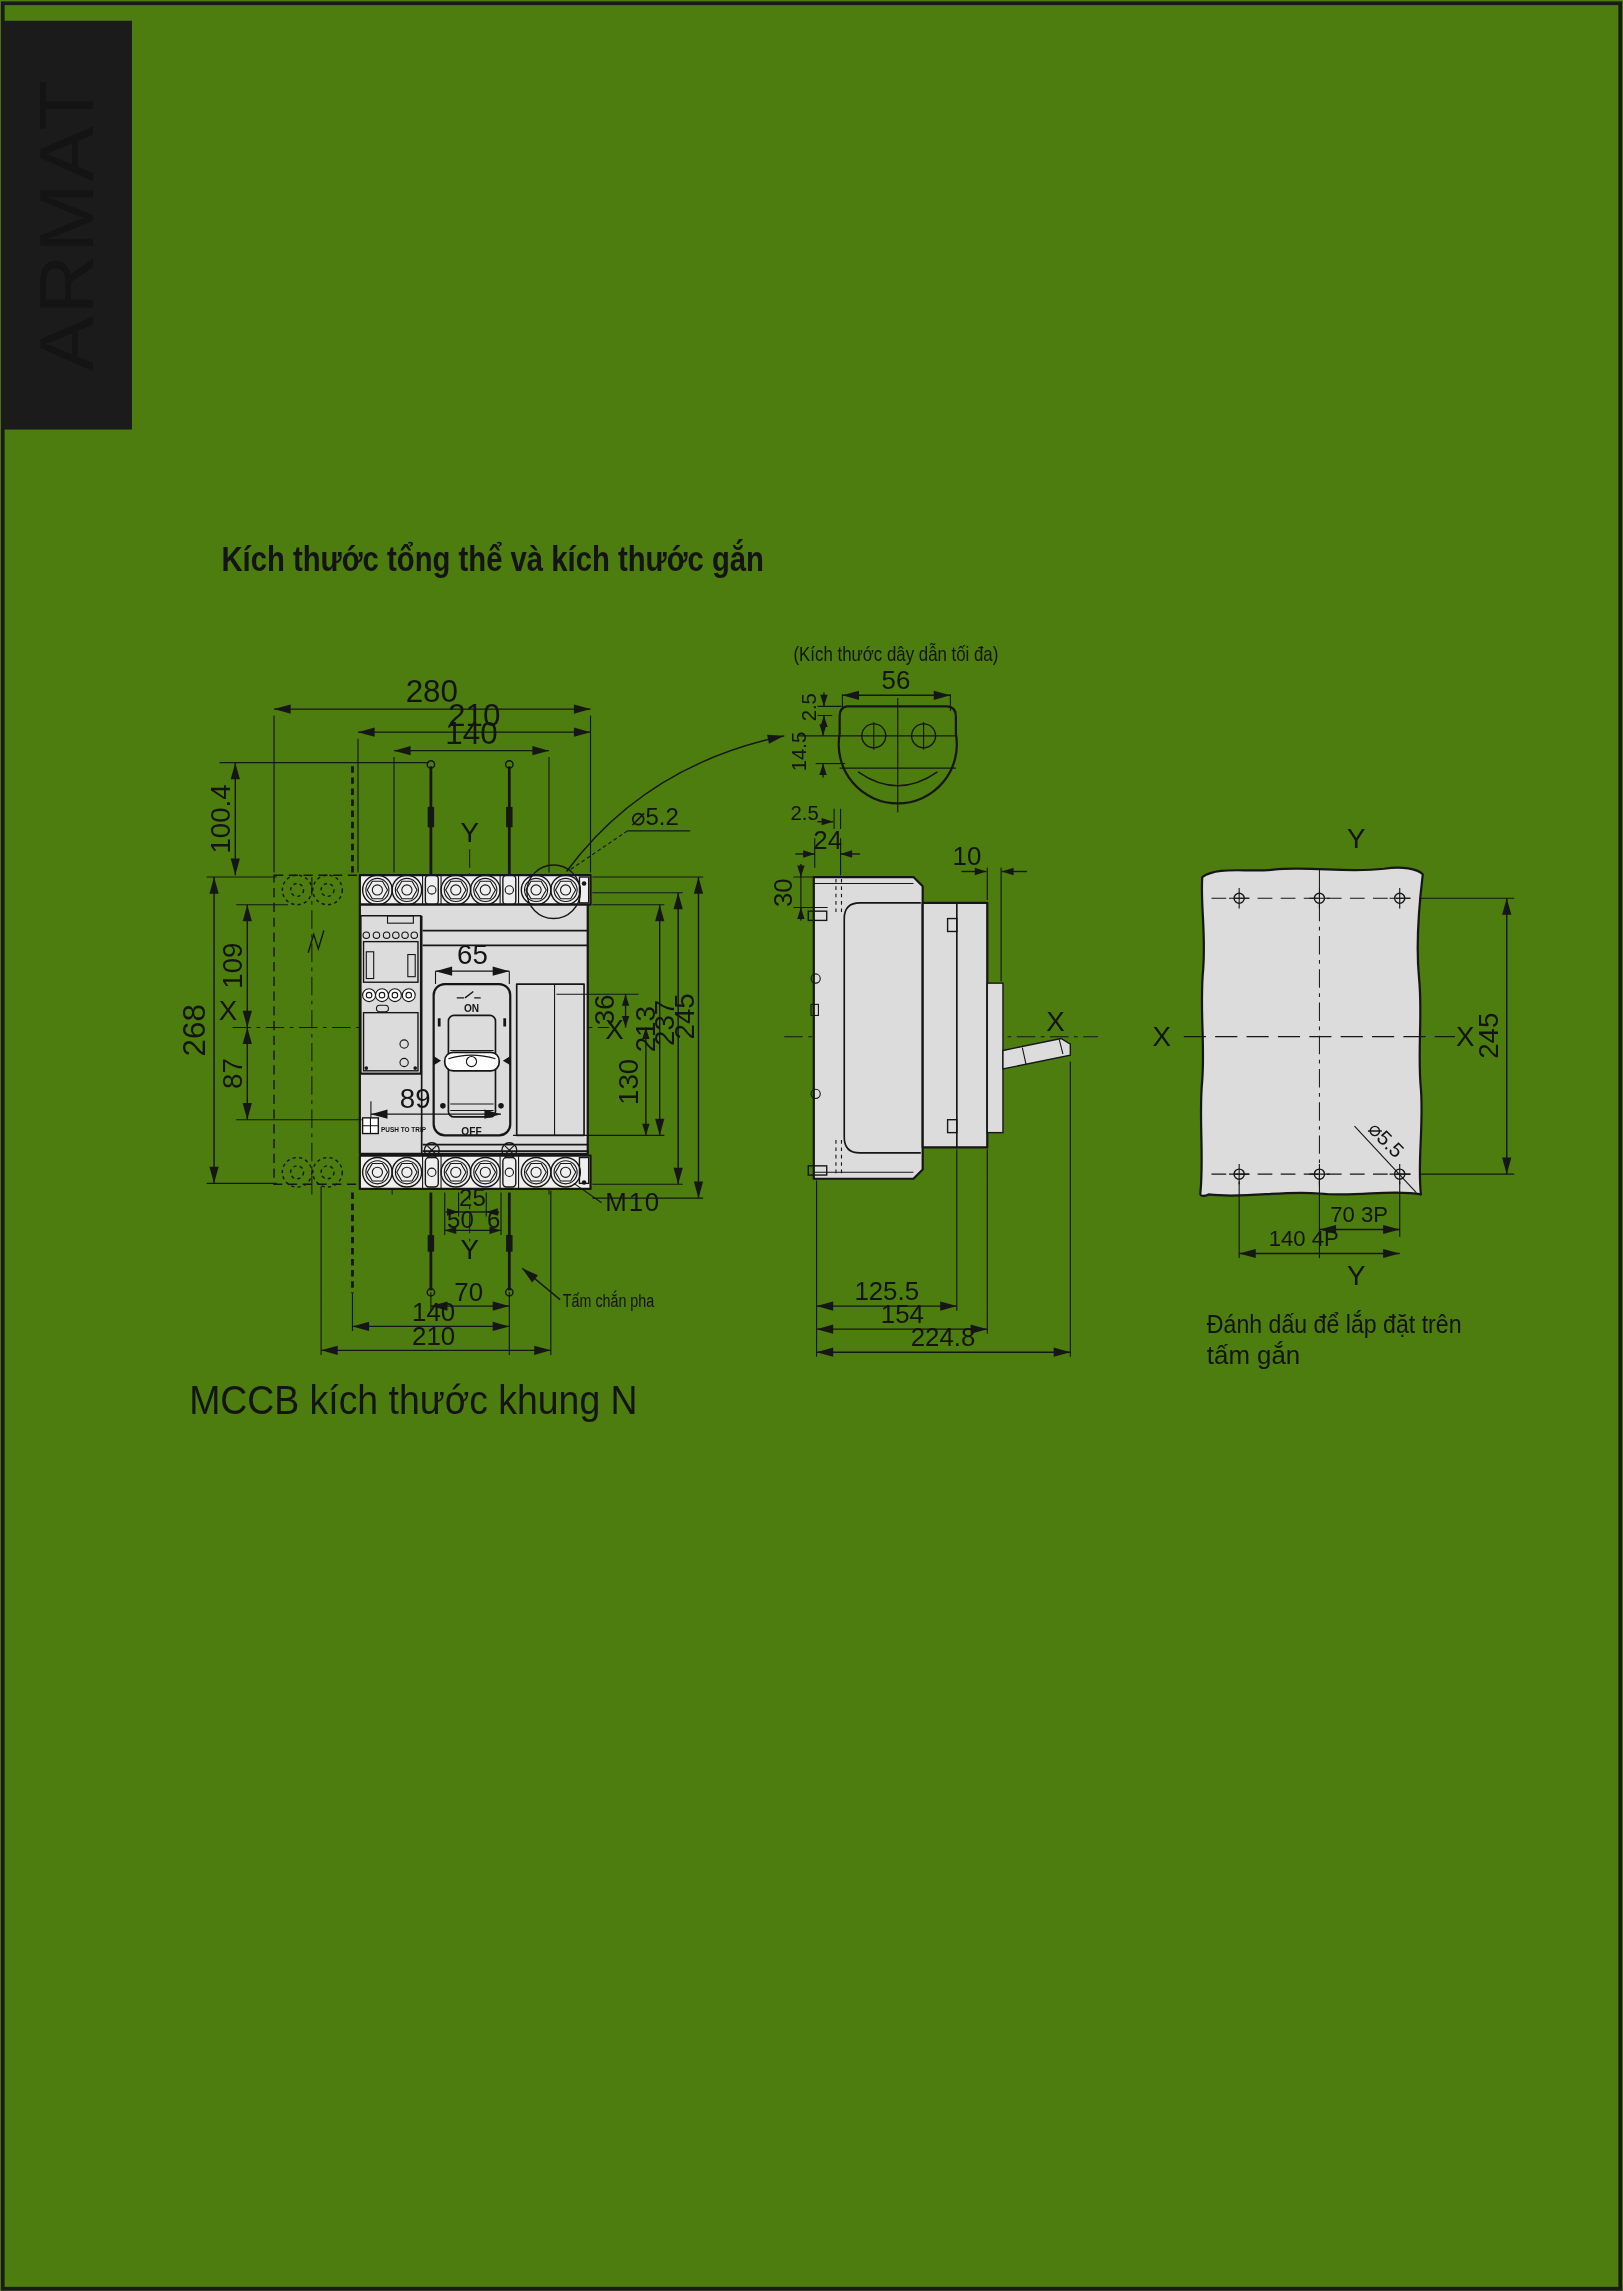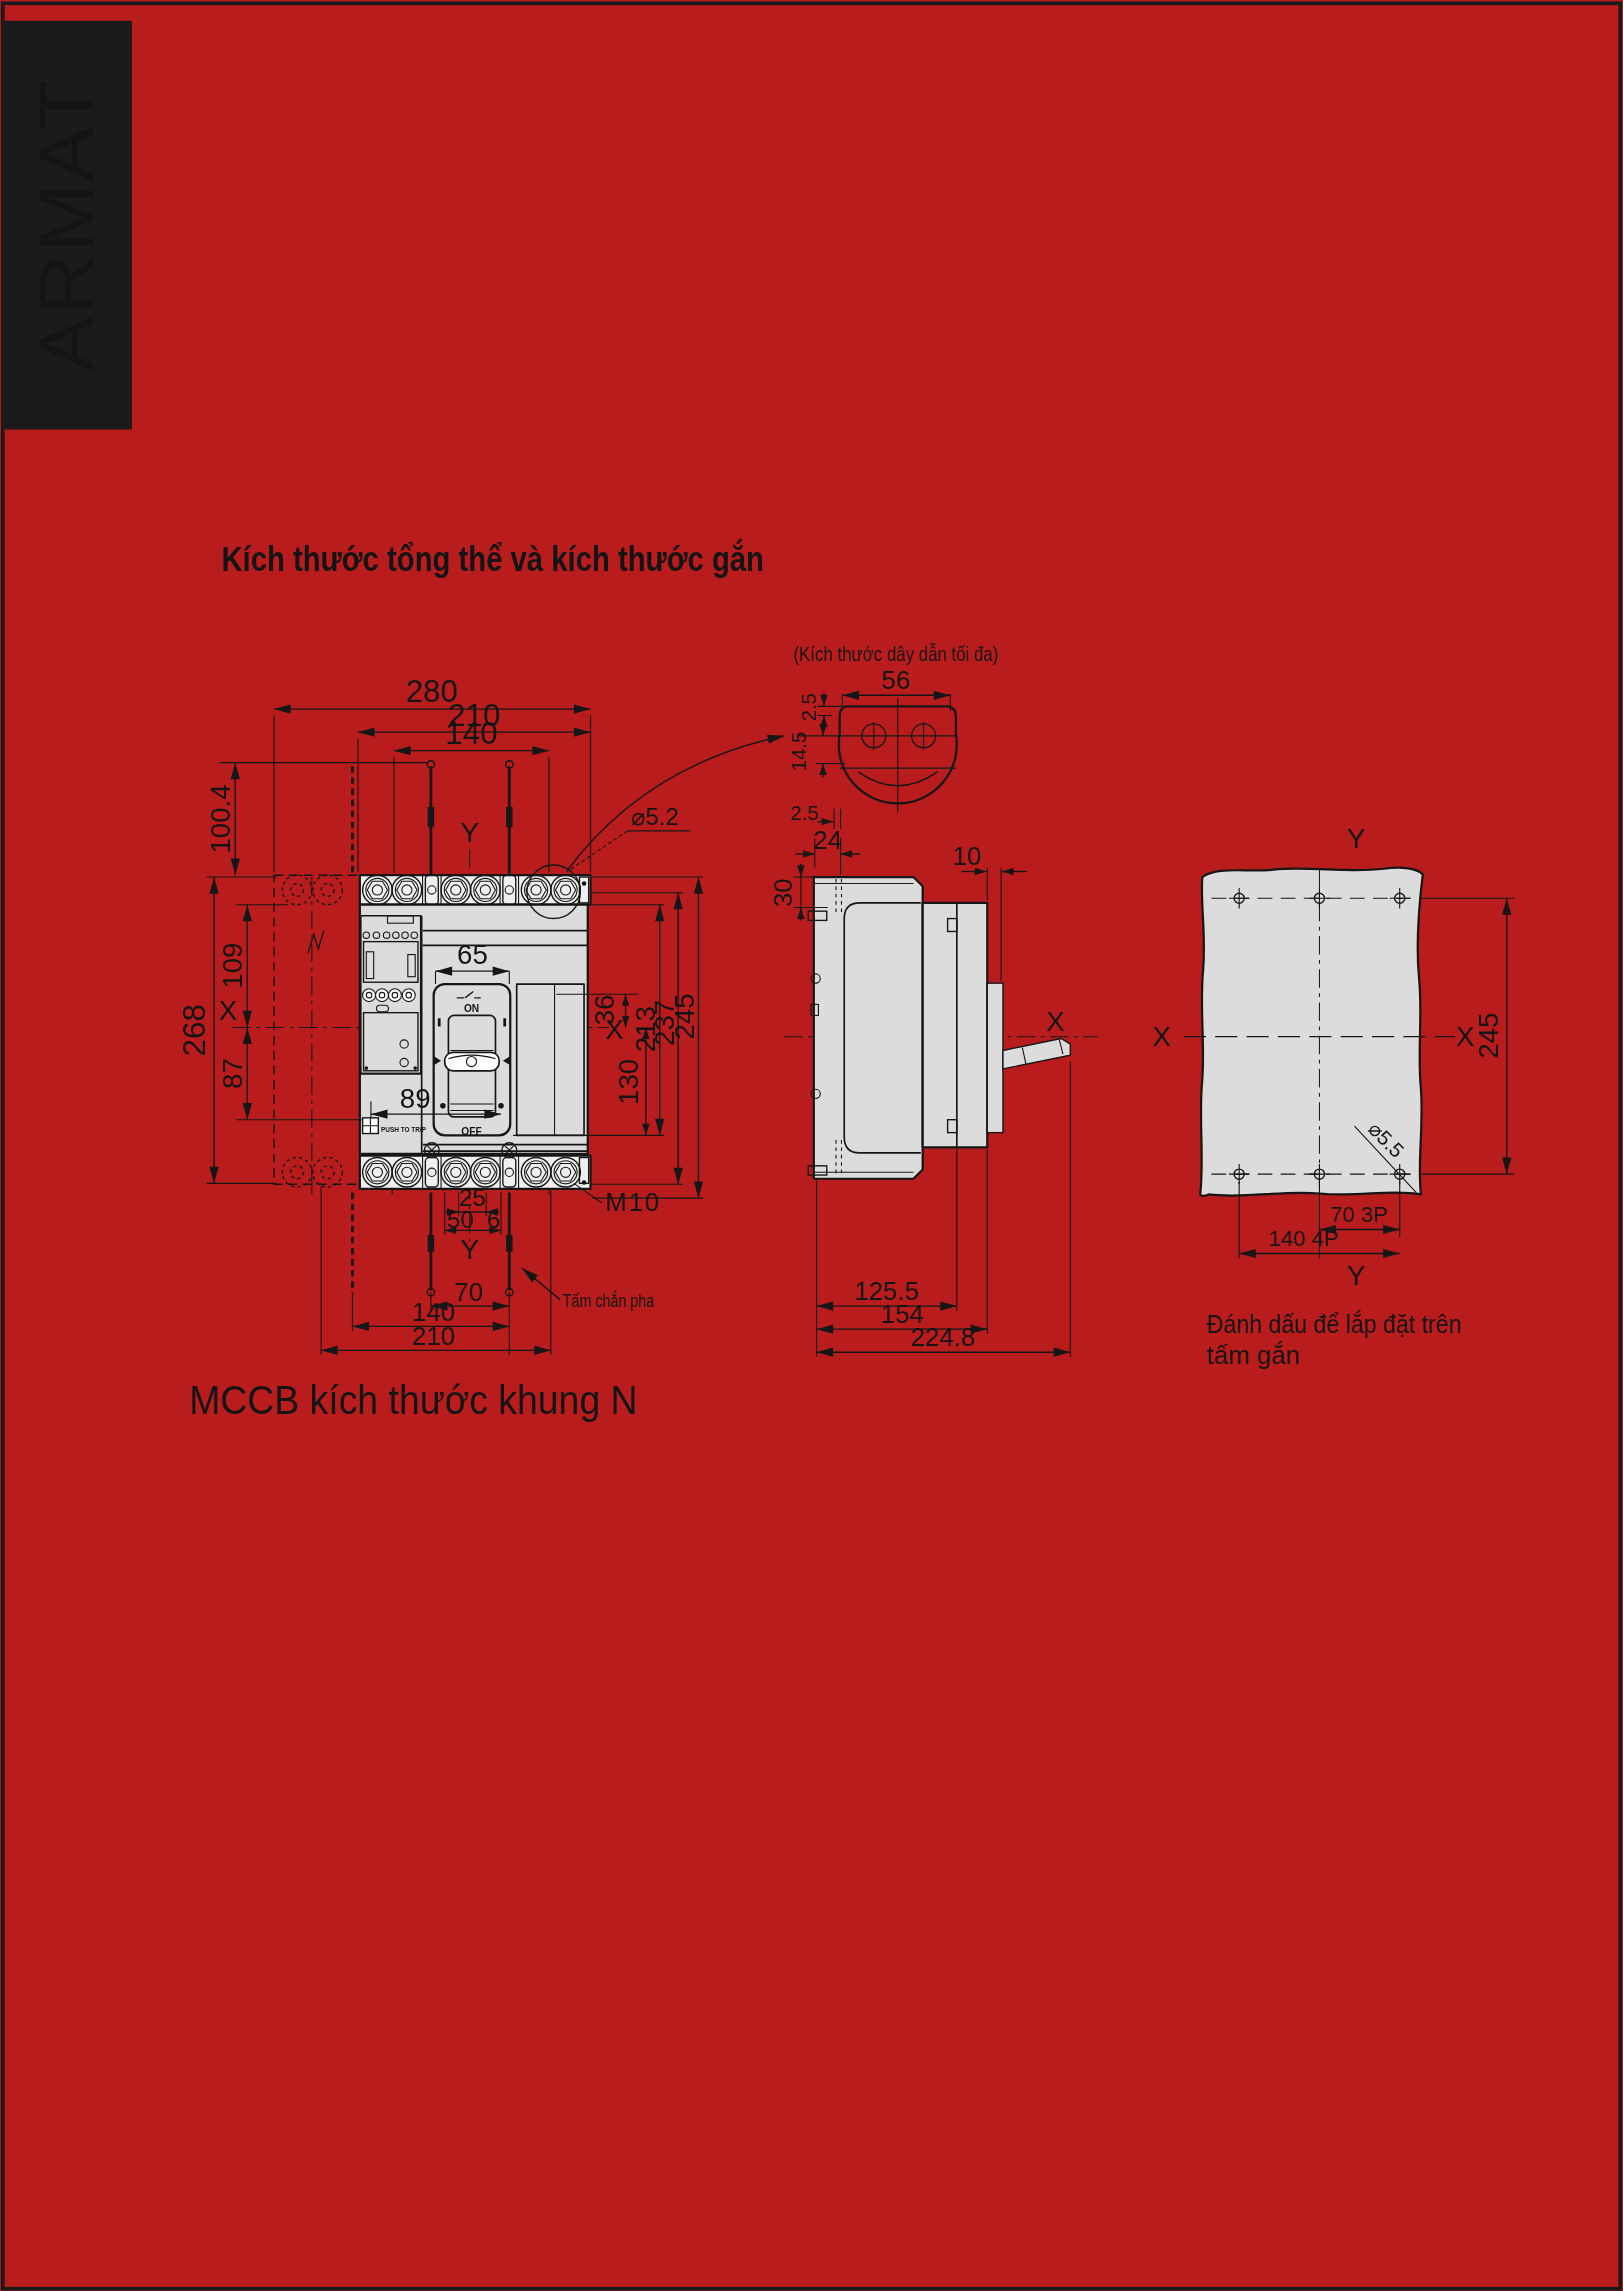--- a/index.html
+++ b/index.html
@@ -1,16 +1,16 @@
 <!DOCTYPE html>
 <html style="font-size:14.8px"><head>
 <meta charset="utf-8">
 <style>
   html,body{margin:0;padding:0;background:#ffffff;}
-  .page{position:relative;width:1623px;height:2292px;background:#b91c1c;}
+  .page{position:relative;width:1623px;height:2292px;background:#4d7c0f;}
   svg{position:absolute;left:0;top:0;}
   text{font-family:"Liberation Sans","DejaVu Sans",sans-serif;fill:#141414;}
   .ol{fill:none;stroke:#161616;stroke-width:2.4;stroke-linejoin:round;stroke-linecap:round;}
   .ol18{fill:none;stroke:#161616;stroke-width:1.8;stroke-linejoin:round;}
   .ol15{fill:none;stroke:#161616;stroke-width:1.5;}
   .thin{fill:none;stroke:#161616;stroke-width:1.2;}
   .dim{fill:none;stroke:#161616;stroke-width:1.5;}
   .cl{fill:none;stroke:#161616;stroke-width:1.1;stroke-dasharray:20 6 4 6;}
   .dash{stroke-dasharray:10 6;}
   .dotc{fill:none;stroke:#161616;stroke-width:1.5;stroke-dasharray:3.5 3.5;}

